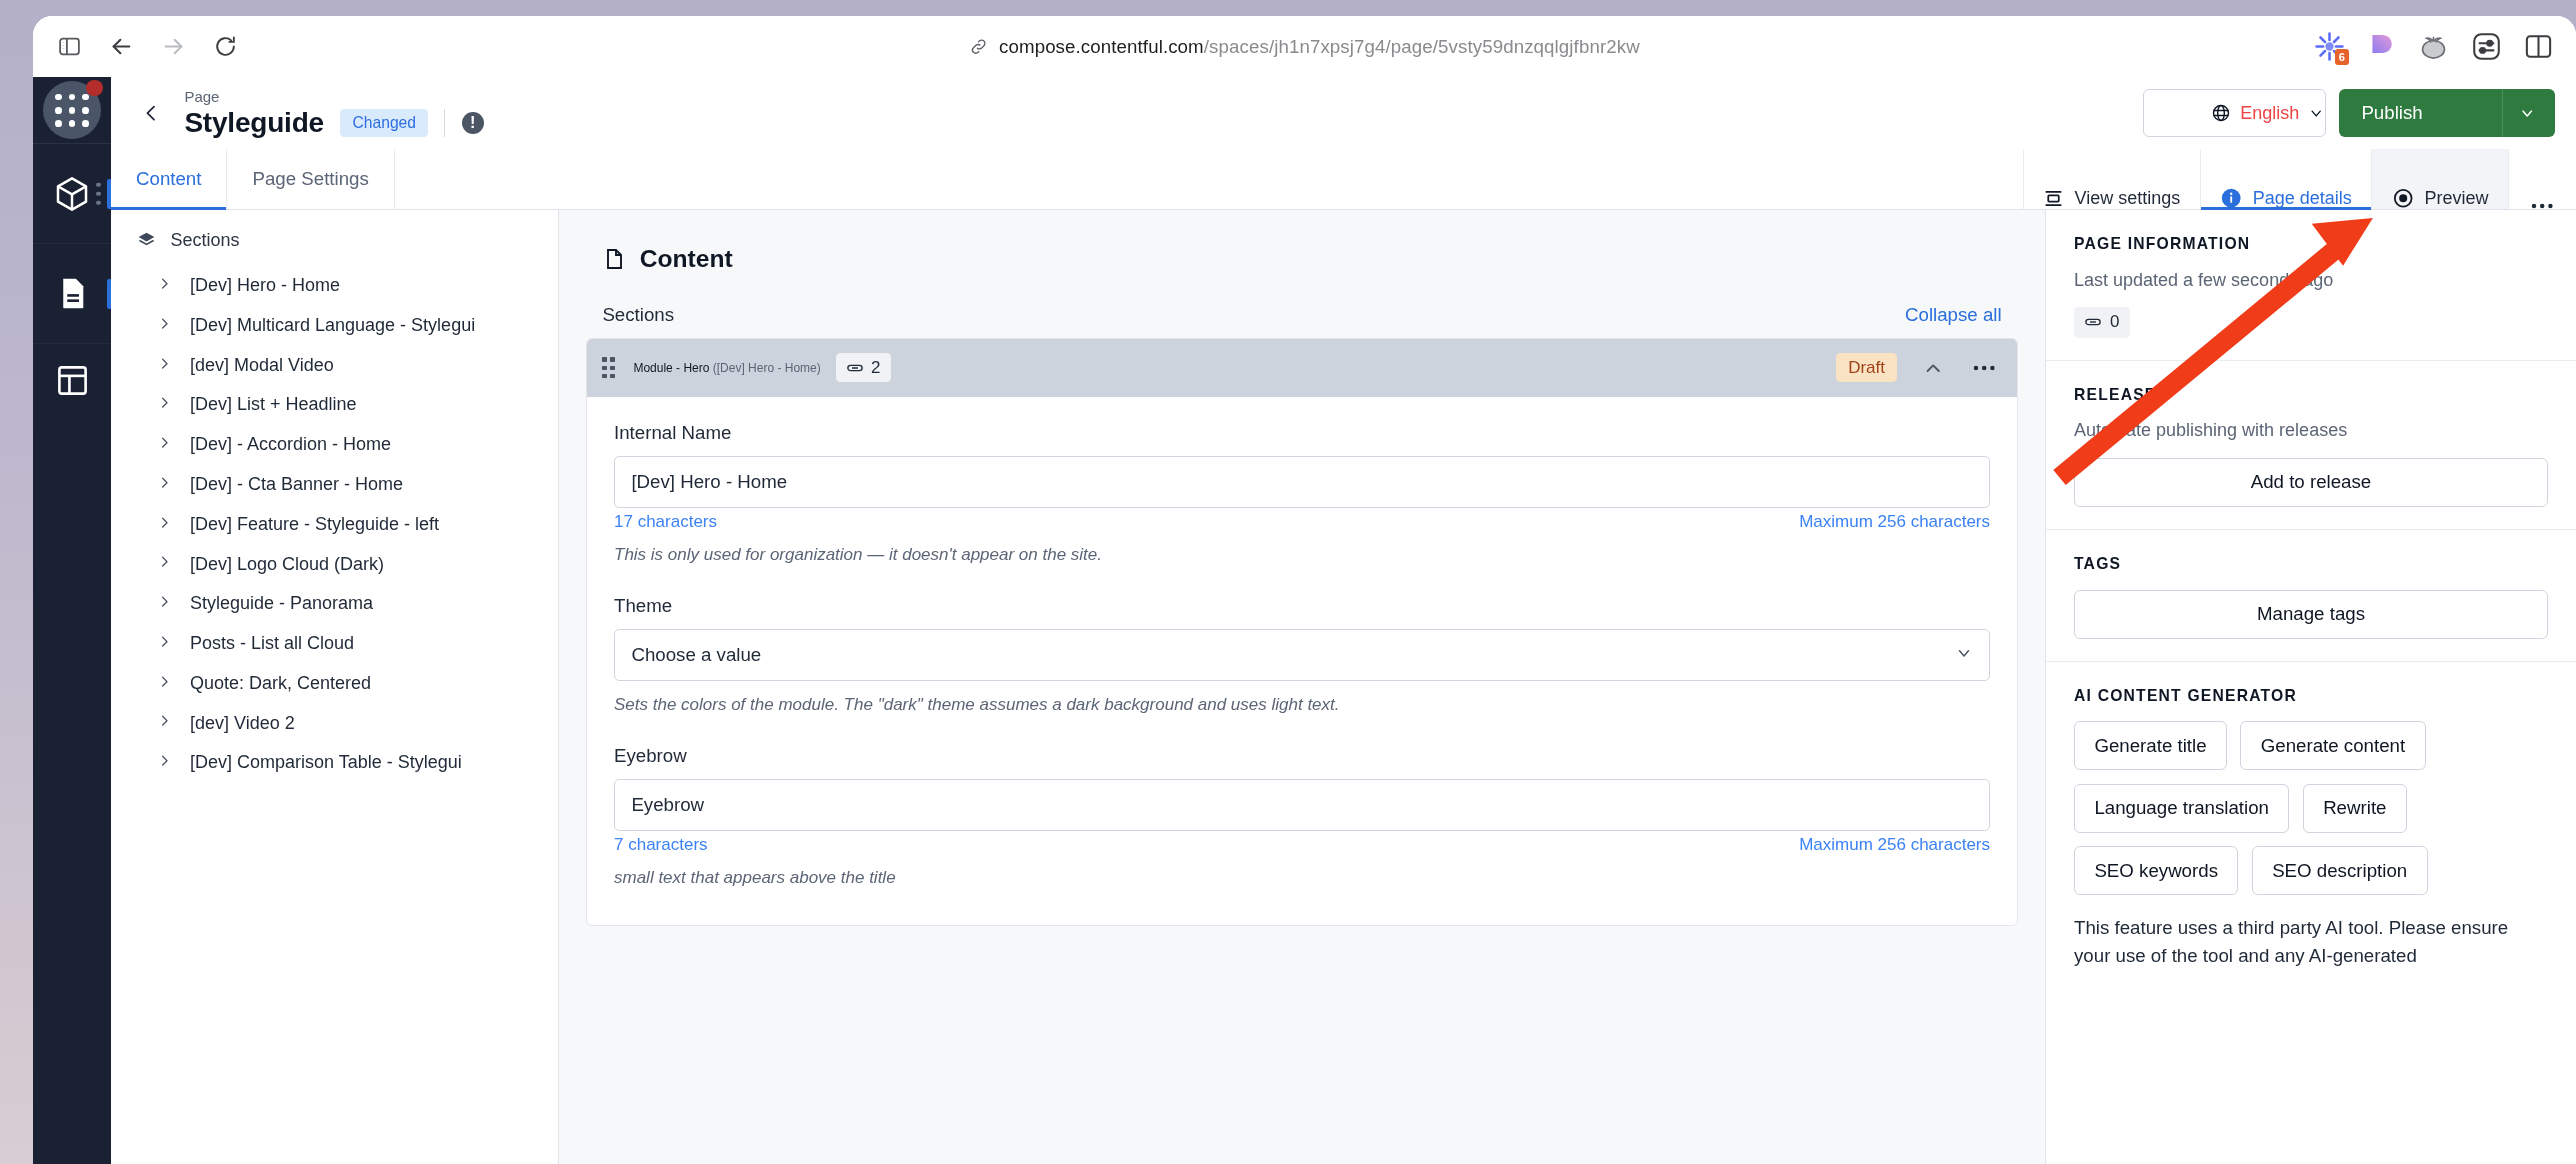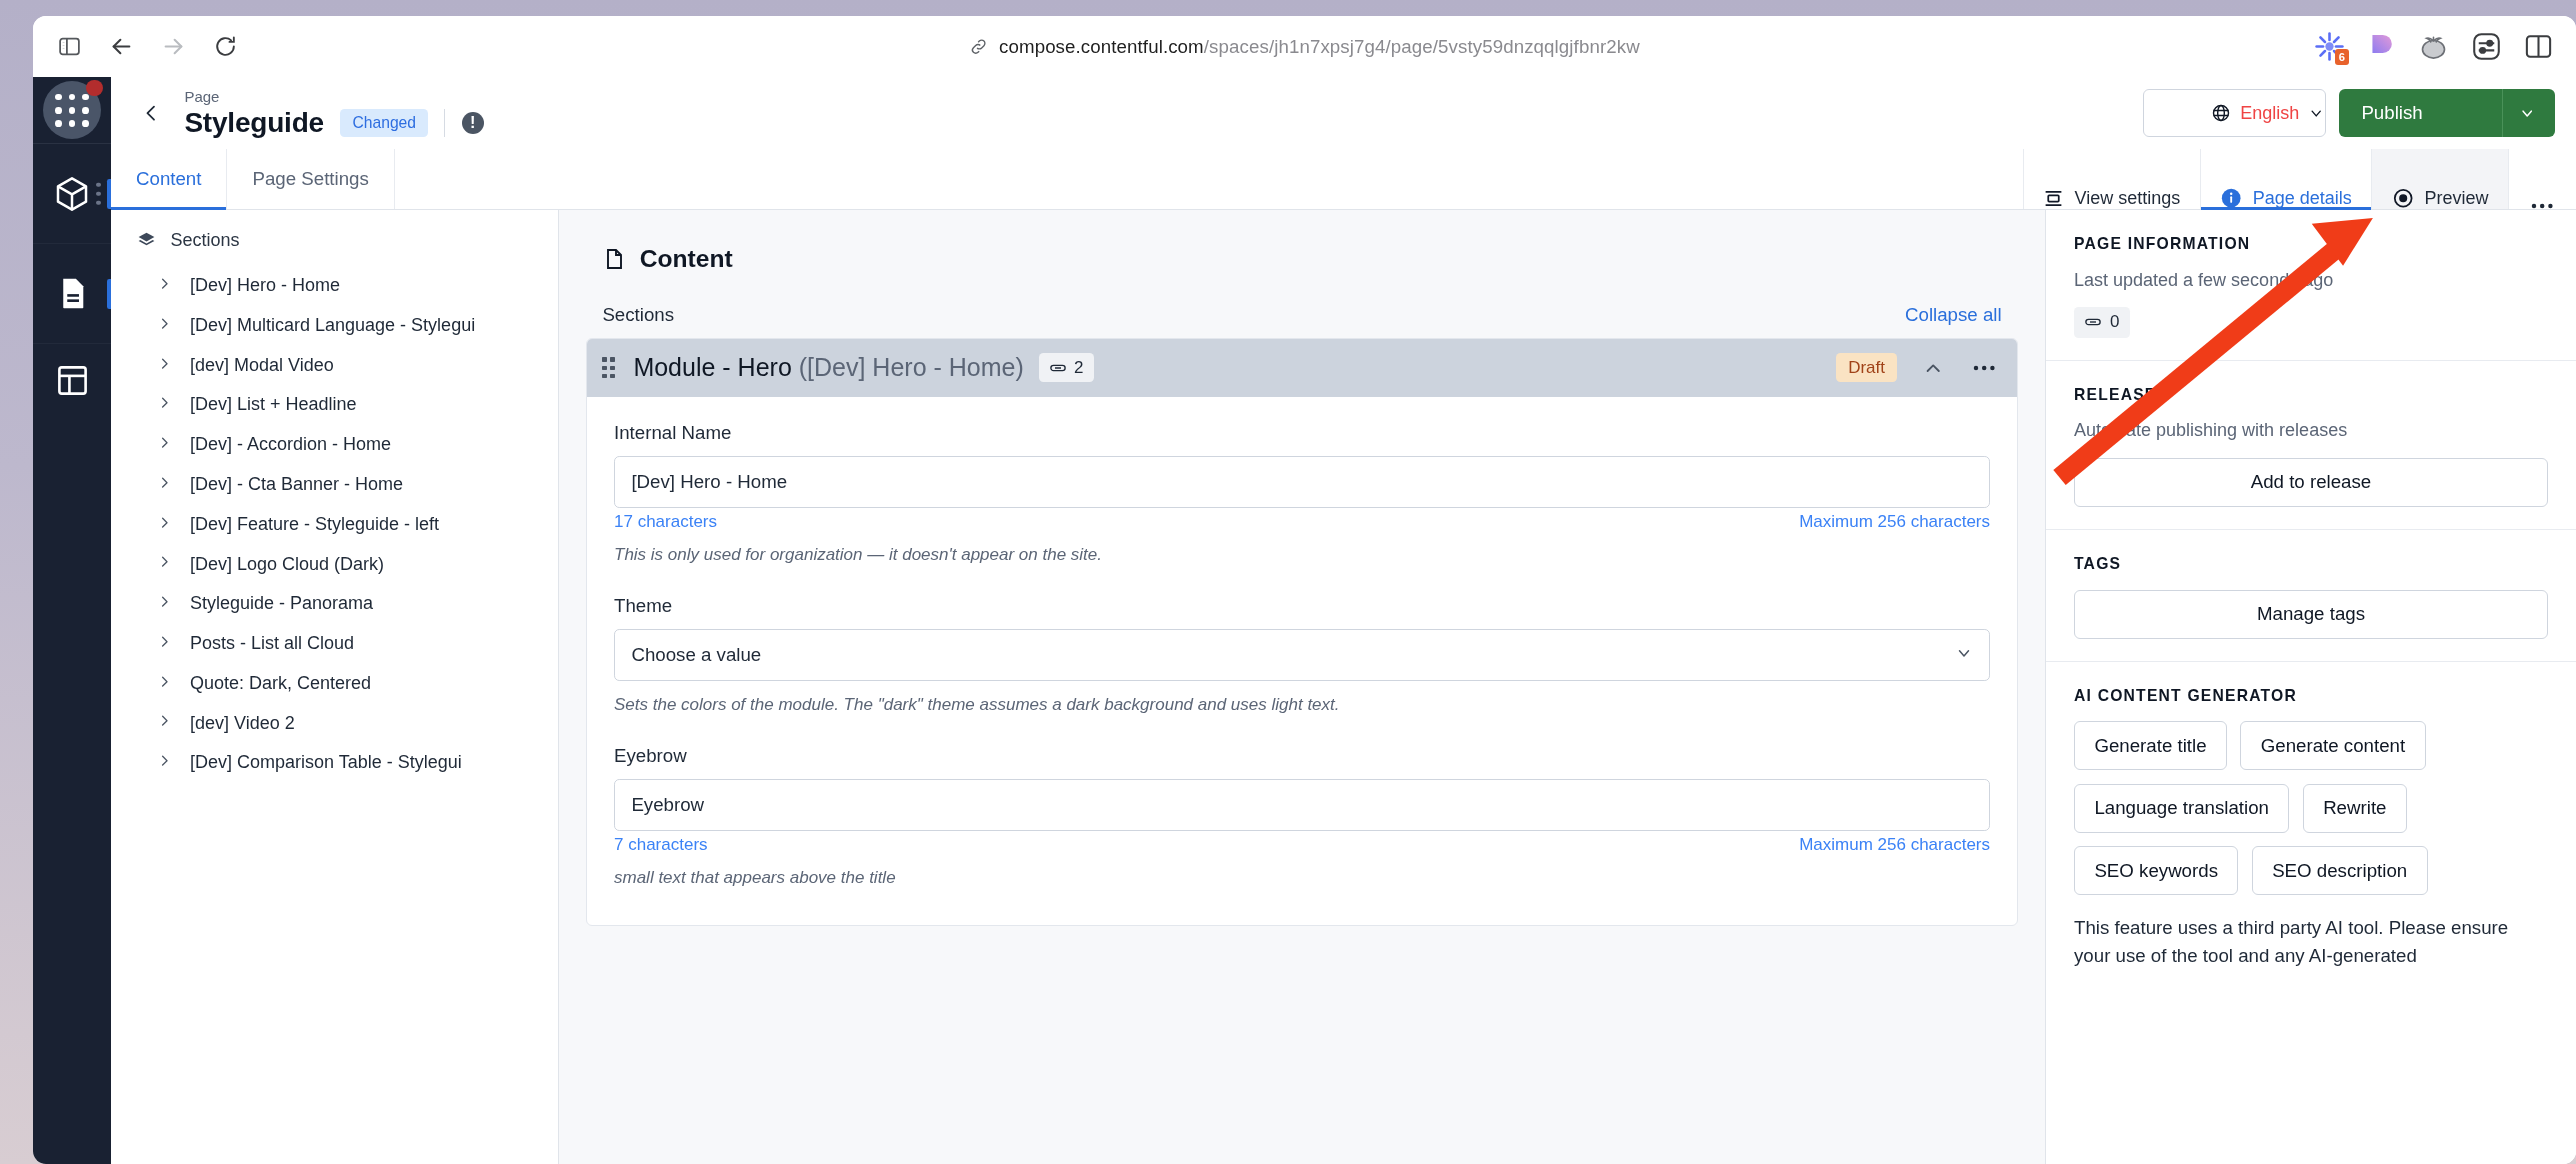--- a/index.html
+++ b/index.html
@@ -13,21 +13,20 @@
   #browser-chrome {
     position: absolute; left: 0; top: 0; width: 2576px; height: 1164px;
     background: linear-gradient(180deg,#b4b0c8 0%, #bdb8cd 40%, #d8cdd2 100%);
   }
   #browser-window {
     position: absolute; left: 33px; top: 16.4px; right: 0; bottom: 0;
     background: #ffffff;
     border-top-left-radius: 19.4px;
     border-top-right-radius: 19.4px;
     overflow: hidden;
-    border-radius: 13px;
   }
   #toolbar {
     position: relative; height: 61px; width: 100%;
     background: #ffffff; display: flex; align-items: center;
   }
   .tb-btn {
     width: 46px; height: 46px; display: flex; align-items: center;
     justify-content: center; border-radius: 7.5px; cursor: pointer;
   }
   .tb-btn svg { display:block; }
@@ -170,21 +169,21 @@
   #sections-bar { display:flex; align-items:center; padding: 31px 16.4px 12px 16.4px; }
   #sections-bar .lbl { font-size: 18.7px; color:#1f2937; }
   #collapse-all { margin-left:auto; font-size: 18.7px; color:#2a6fdb; cursor:pointer; }
   #module-card { background:#fff; border:0.7px solid #e3e7ed; border-radius: 6px; overflow:hidden; }
   #module-head {
     background:#ccd3dd; height: 58px; display:flex; align-items:center; padding: 0 18px 0 15px;
   }
   #drag-handle { width: 21px; display:grid; grid-template-columns: 4.5px 4.5px; gap:3.7px; cursor:grab;
      margin-right: 10.4px; }
   #drag-handle i { width:4.5px; height:4.5px; background:#4b5563; border-radius:0.7px; display:block;}
-  #module-name { font-size: 25px; color:#0f1724; font-weight:500; }
+  #module-name { font-size: 12px; color:#0f1724; font-weight:500; }
   #module-name .muted { color:#5b6576; font-weight:400; }
   #ref-chip {
     margin-left: 15px; background:#f0f2f5; border-radius: 4.5px; padding: 4.5px 10.4px;
     display:flex; align-items:center; gap: 6.7px; font-size: 17px; color:#1f2937; cursor:pointer;
   }
   #module-right { margin-left:auto; display:flex; align-items:center; gap: 21px; }
   #draft-chip { background:#fae3c3; color:#a04218; font-size: 17px; padding: 4.5px 12px;
     border-radius: 4.5px; }
   .icon-btn { width: 30px; height: 30px; display:flex; align-items:center;
     justify-content:center; cursor:pointer; color:#4b5563; }

